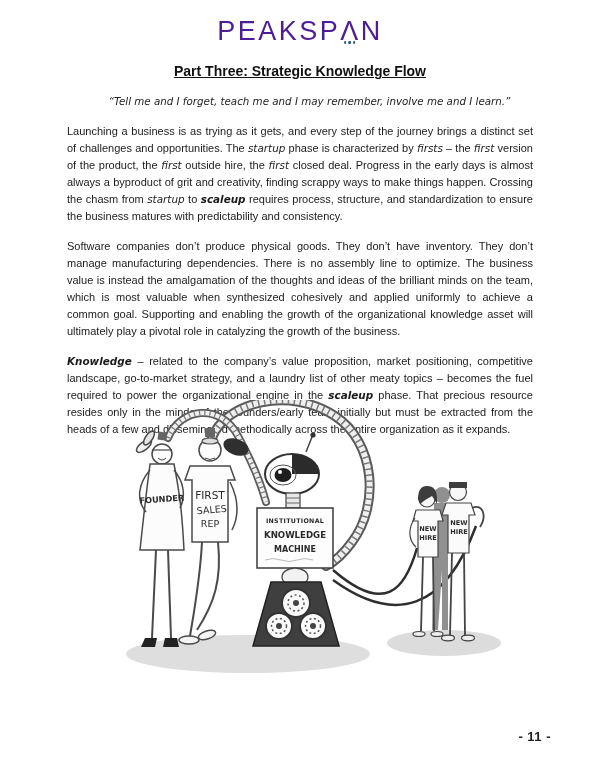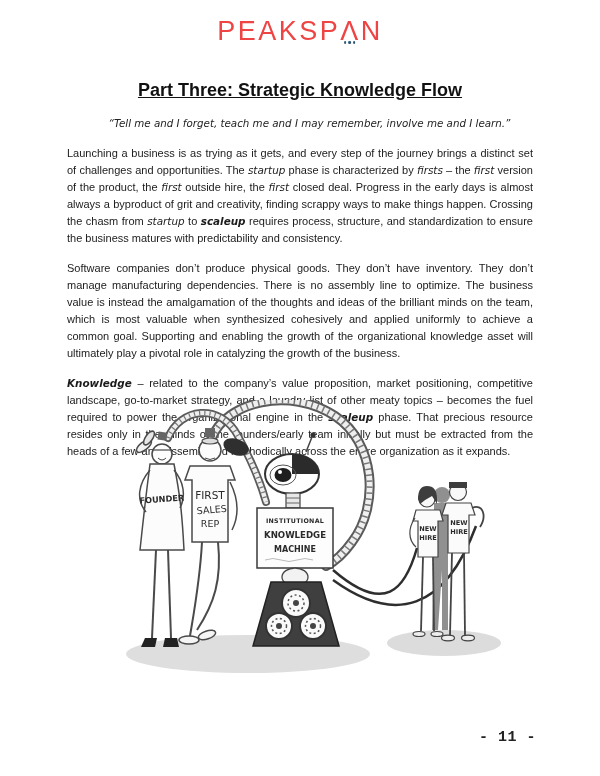--- a/index.html
+++ b/index.html
@@ -1,44 +1,44 @@
 <!DOCTYPE html>
 <html><head>
 <meta charset="utf-8">
 <style>
   html,body{margin:0;padding:0;}
   body{width:600px;height:776px;background:#ffffff;position:relative;overflow:hidden;
        font-family:"Liberation Sans",sans-serif;color:#1c1c1c;}
   
   .logo-row{margin-top:16px;text-align:center;}
-  .logo{display:inline-block;color:#ef4444;font-size:27px;letter-spacing:2.5px;
+  .logo{display:inline-block;color:#4c1d95;font-size:27px;letter-spacing:2.5px;
         font-weight:400;font-family:"Liberation Sans",sans-serif;}
   .logo-lambda{position:relative;display:inline-block;}
   .logo-dots{position:absolute;left:46%;transform:translateX(-50%);bottom:3px;
              display:flex;gap:2px;}
   .logo-dots i{width:2.6px;height:2.6px;border-radius:50%;background:#2d5a78;display:block;}
   
-  .doc-title{margin-top:33px;text-align:center;font-size:18px;font-weight:bold;
+  .doc-title{margin-top:16px;text-align:center;font-size:14px;font-weight:bold;
              text-decoration:underline;color:#111;}
   
   .quote{margin-top:15px;text-align:center;font-family:"DejaVu Sans",sans-serif;
          font-style:italic;font-size:10.3px;color:#222;line-height:14px;margin-left:19px;}
   .quote-attr .dash{display:inline-block;margin-right:30px;}
   
   .body-text{width:466px;margin:15px auto 0 auto;font-size:11px;line-height:17px;
              text-align:justify;color:#1b1b1b;}
   .body-text p{margin:0 0 13px 0;}
   .acc-i{font-family:"DejaVu Sans",sans-serif;font-style:italic;font-size:10.4px;}
   .acc-bi{font-family:"DejaVu Sans",sans-serif;font-style:italic;font-weight:bold;font-size:10.4px;}
   
   .illus-wrap{position:absolute;left:90px;top:400px;width:420px;height:290px;}
   svg text{font-family:"DejaVu Sans",sans-serif;fill:#2a2a2a;}
   
-  .footer{position:absolute;top:729px;right:64px;font-size:15px;font-weight:bold;
-          color:#222;letter-spacing:0.5px;font-family:Liberation Mono, monospace;}
+  .footer{position:absolute;top:729px;right:49px;font-size:13px;font-weight:bold;
+          color:#222;letter-spacing:0.5px;}
 </style>
 </head>
 <body>
 
 <div class="logo-row">
   <span class="logo"><span>PEAKSP</span><span class="logo-lambda"><span>Λ</span><span class="logo-dots">
           <i></i>
           <i></i>
           <i></i>
         </span></span><span>N</span></span>

